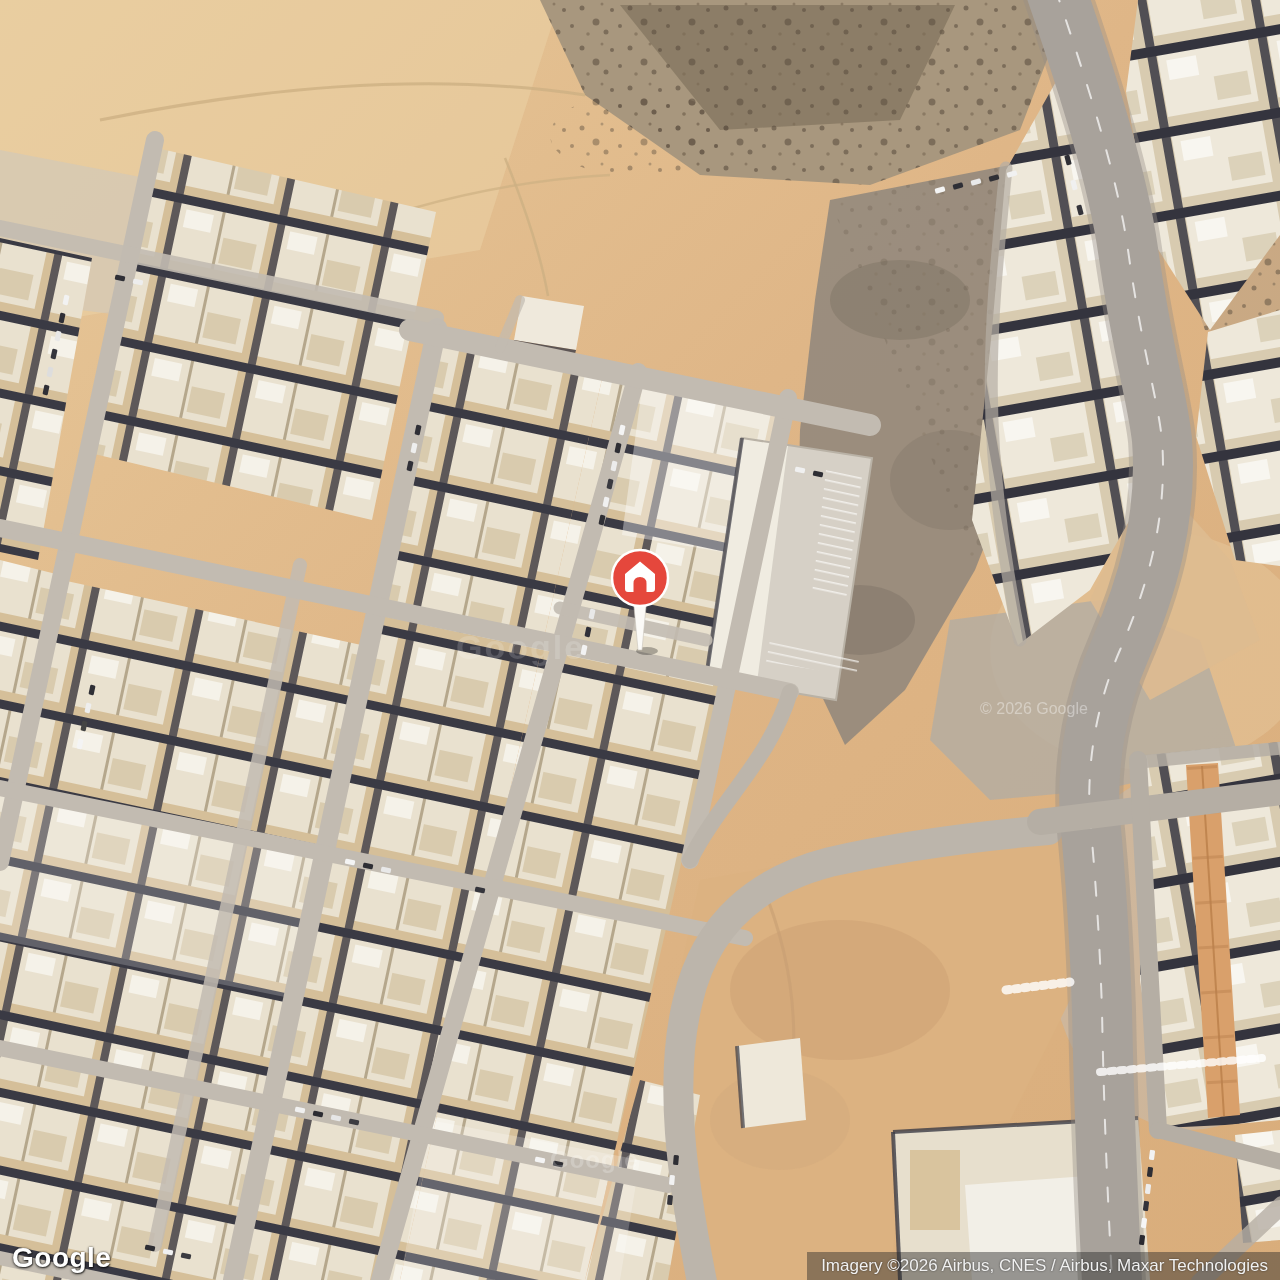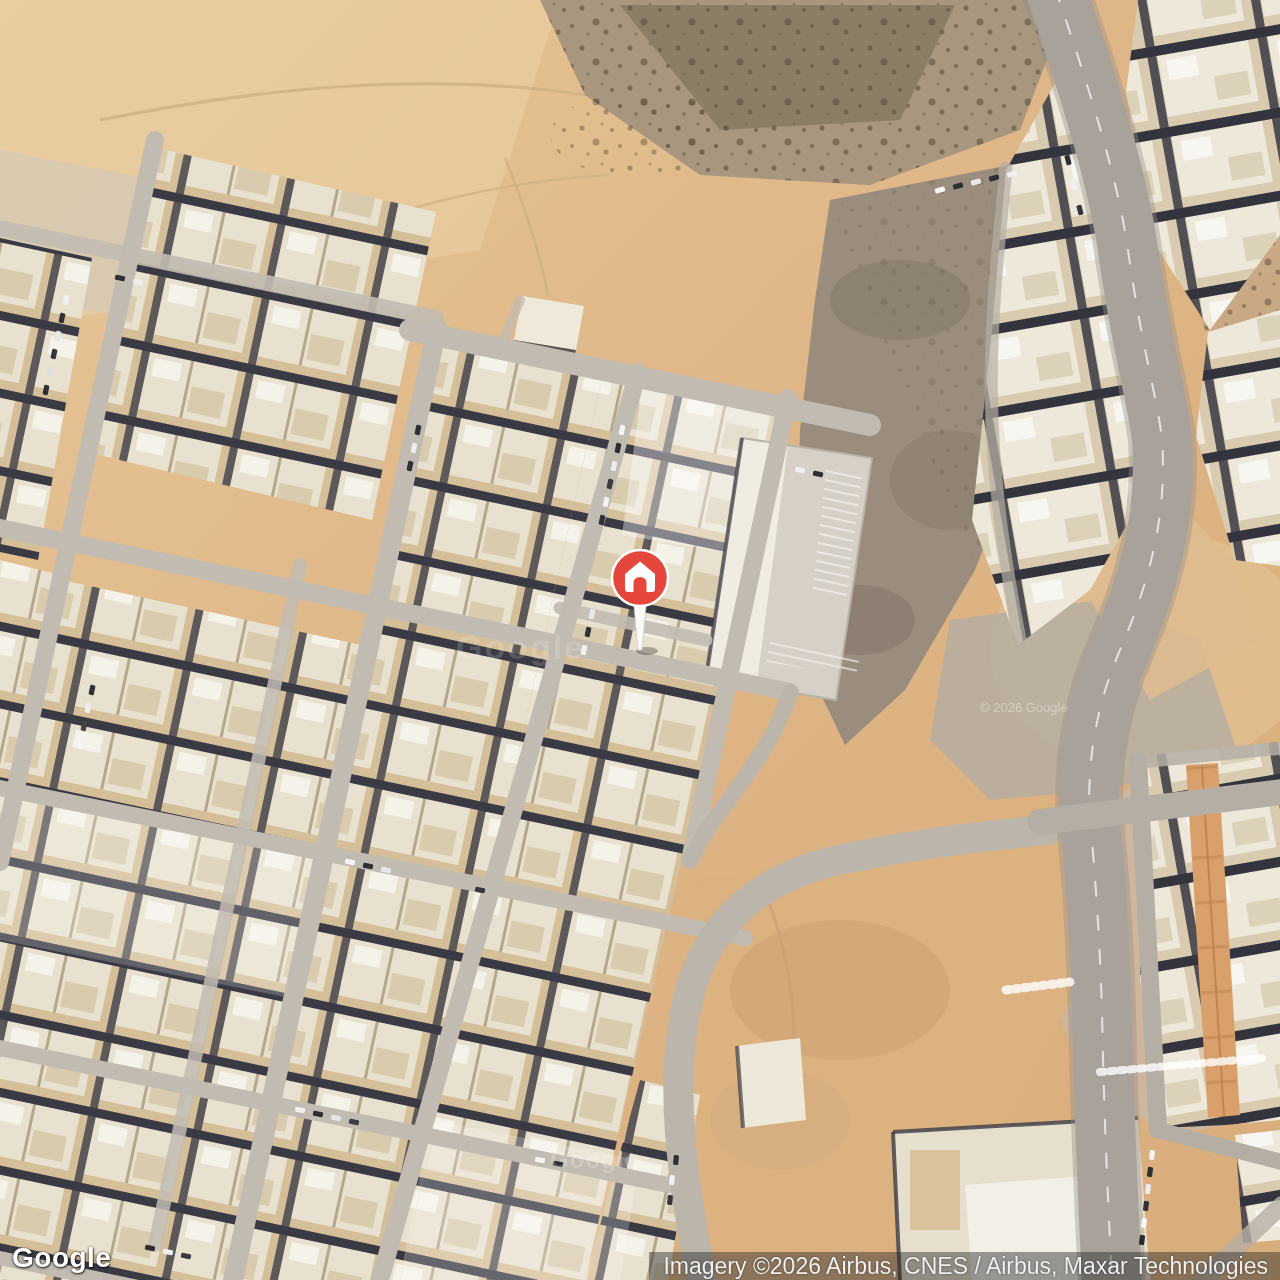--- a/index.html
+++ b/index.html
@@ -4,31 +4,31 @@
 <style>
   html,body{margin:0;padding:0;background:#000;}
   .stage{
     position:relative;width:1280px;height:1280px;overflow:hidden;
     font-family:"Liberation Sans",sans-serif;background:#7f1d1d;
   }
   .stage svg{position:absolute;left:0;top:0;display:block;}
   .wm{position:absolute;font-weight:bold;white-space:nowrap;pointer-events:none;}
   .wm-center{left:456px;top:628px;font-size:34px;letter-spacing:2px;color:rgba(255,255,255,.16);}
   .wm-tile{left:550px;top:1146px;font-size:24px;letter-spacing:1px;color:rgba(255,255,255,.22);}
-  .wm-copy{left:980px;top:700px;font-size:13px;font-weight:normal;color:rgba(255,255,255,.38);}
+  .wm-copy{left:980px;top:700px;font-size:16px;font-weight:normal;color:rgba(255,255,255,.38);}
   .google-logo{
     position:absolute;left:12px;bottom:6px;font-size:28px;font-weight:700;color:#fff;
     letter-spacing:.5px;cursor:pointer;
     text-shadow:0 1px 3px rgba(0,0,0,.65),0 0 2px rgba(0,0,0,.5),1px 1px 1px rgba(0,0,0,.4);
   }
   .attribution-bar{
     position:absolute;right:0;bottom:0;height:28px;line-height:28px;
     background:rgba(40,40,40,.45);padding:0 12px 0 14px;
   }
-  .attribution-bar span{color:#f1f1f1;font-size:23px;text-shadow:0 0 2px rgba(0,0,0,.6);}
+  .attribution-bar span{color:#f1f1f1;font-size:17px;text-shadow:0 0 2px rgba(0,0,0,.6);}
 </style>
 </head>
 <body>
 
 <div class="stage">
 
 <svg width="1280" height="1280" viewBox="0 0 1280 1280">
   <defs>
     <linearGradient id="sandGrad" x1="0" y1="0" x2="1" y2="1">
       <stop offset="0" stop-color="#e7c899"></stop>

